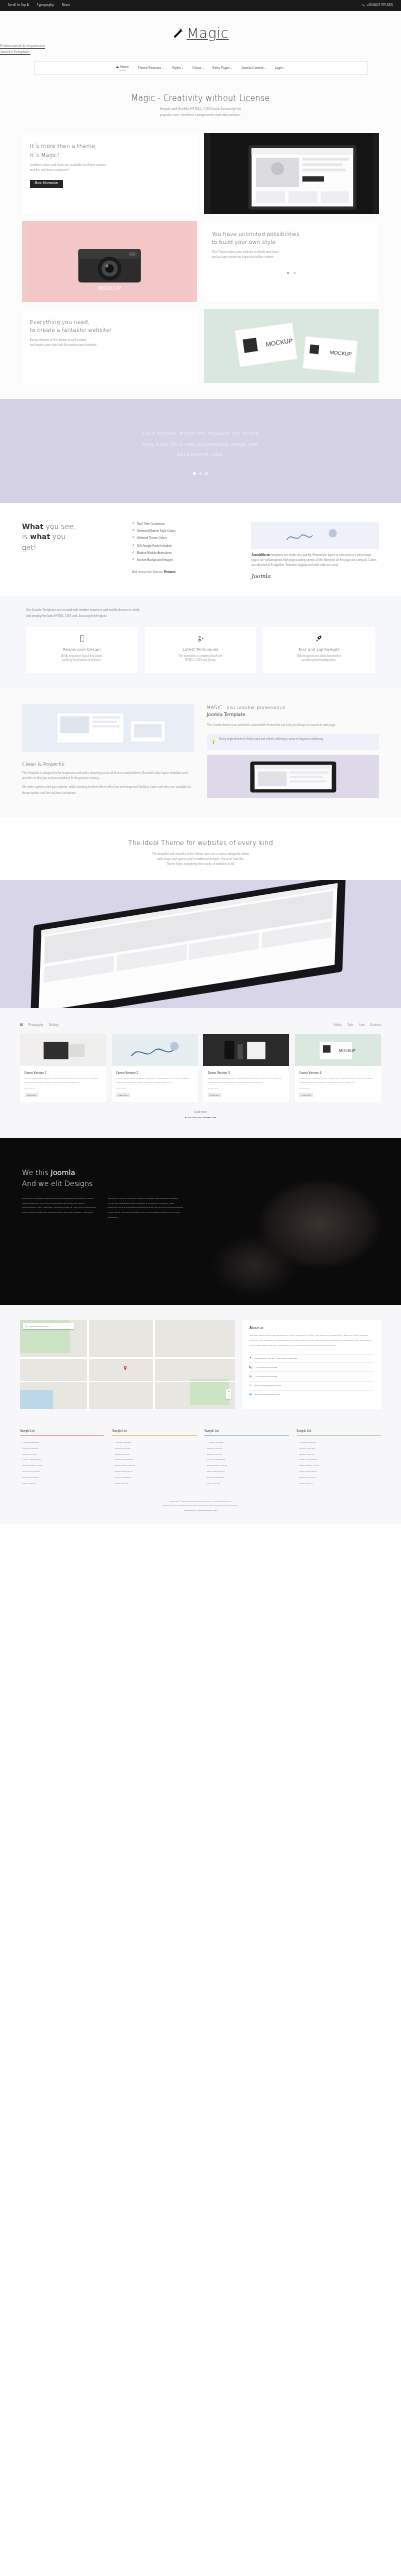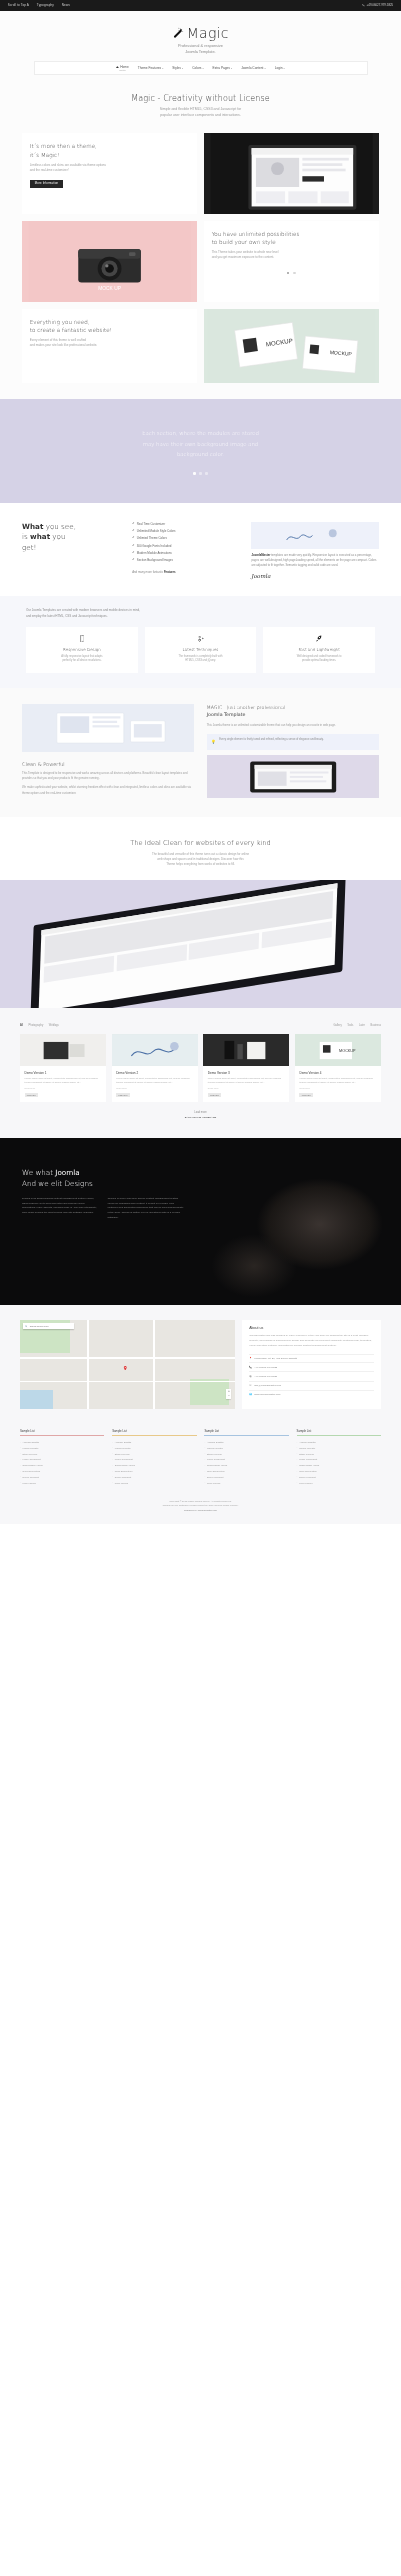--- a/index.html
+++ b/index.html
@@ -34,21 +34,21 @@
     display: flex;
     align-items: center;
     gap: 1.7px;
   }
   .topbar-phone svg { width: 2.8px; height: 2.8px; fill: #cfcfcf; }
 
   
   .logo-wrap {
     background: #fcfcfc;
     padding: 15.6px 0 6.7px;
-    text-align: center;
+    text-decoration: underline;
   }
   .logo-row {
     display: flex;
     align-items: center;
     justify-content: center;
     gap: 2.2px;
   }
   .logo-icon { width: 12.3px; height: 12.3px; }
   .logo-text {
     font-size: 14px;
@@ -809,21 +809,21 @@
         <rect x="86" y="30" width="52" height="26" fill="#e0e0e6"></rect>
         <rect x="144" y="30" width="70" height="3.5" fill="#e8e8ee"></rect>
         <rect x="144" y="38" width="60" height="3.5" fill="#e8e8ee"></rect>
         <rect x="144" y="46" width="66" height="3.5" fill="#e8e8ee"></rect>
       </svg>
     </div>
   </div>
 </section>
 
 <section class="ideal">
-  <h2>The Ideal Clean for websites of every kind</h2>
+  <h2>The Ideal Theme for websites of every kind</h2>
   <p>
     <span>The beautiful and versatile of this theme turns out a classic design for online</span><br>
     <span>web shops and spaces and in traditional designs. Discover how this</span><br>
     <span>Theme helps everything from works of websites to fill.</span>
   </p>
   <div class="ideal-stage">
     <div class="ideal-laptop">
       <div class="ideal-screen">
         <div class="sc-top"></div>
         <div class="sc-hero"></div>
@@ -946,21 +946,21 @@
   <div class="demos-foot">
     <a href="#">Load more</a>
     <a href="#" class="strong">BACK TO THE HOMEPAGE</a>
   </div>
 </section>
 
 <section class="dog">
   <div class="dog-shape"></div>
   <div class="dog-content">
     <h2>
-      <span>We what </span><b>Joomla</b><br>
+      <span>We this </span><b>Joomla</b><br>
       <span>And we elit Designs</span>
     </h2>
     <div class="dog-cols">
       <p>
         <span>Joomla is an award-winning content</span>
         <span>management system (CMS), which enables you</span>
         <span>to build web sites and powerful online</span>
         <span>applications. Many aspects, including ease-of-</span>
         <span>use and extensibility, have made Joomla the</span>
         <span>most popular web site software available.</span>

